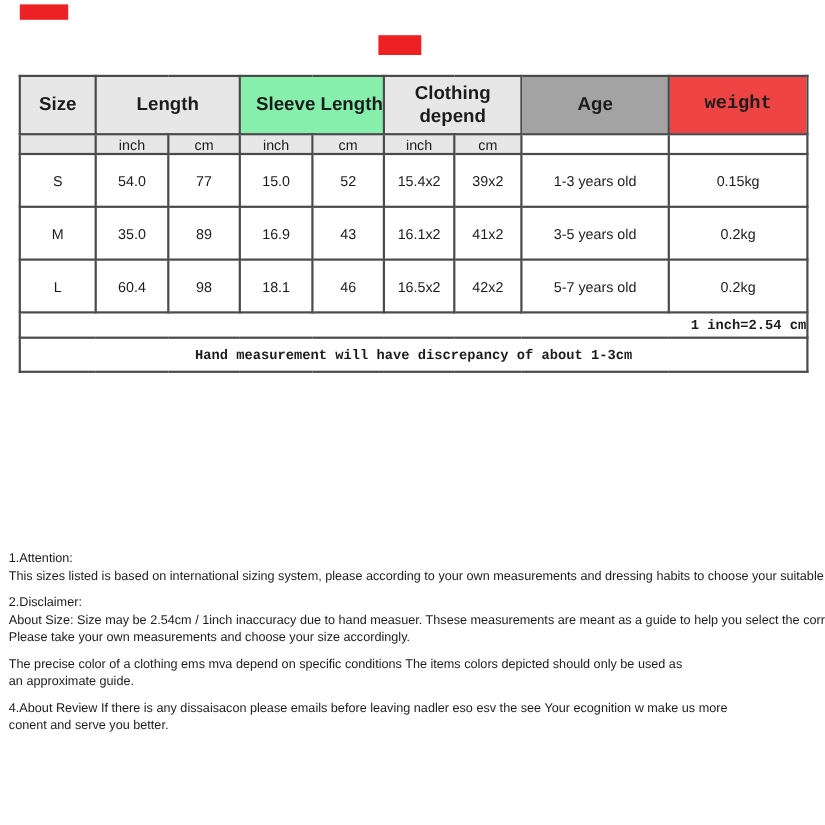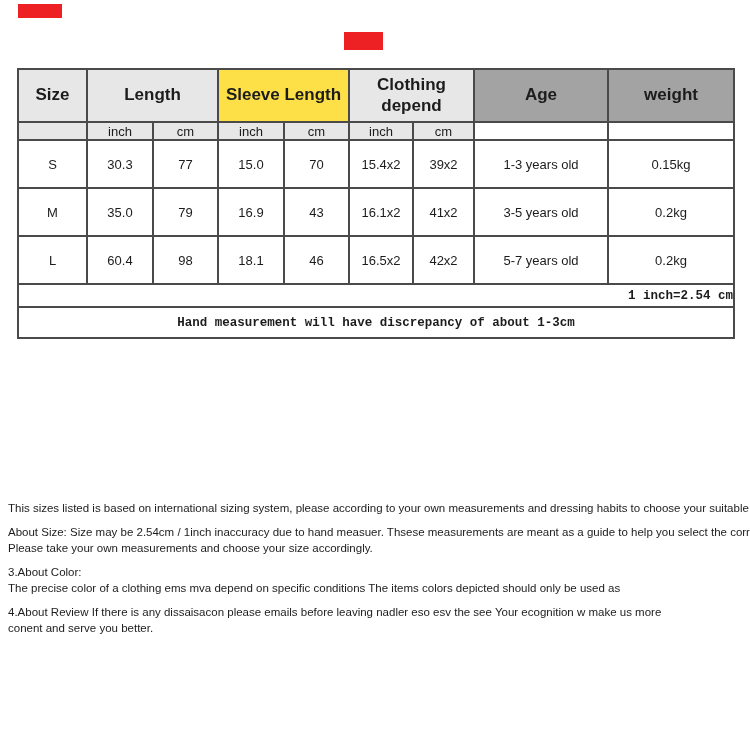--- a/index.html
+++ b/index.html
@@ -70,51 +70,51 @@
       <col style="width:65px">
       <col style="width:64px">
     <col style="width:61px">
       <col style="width:134px">
       <col style="width:126px">
   </colgroup>
   <tbody>
       <tr class="header-row">
     <th style="background: rgb(231, 231, 231);">Size</th>
     <th colspan="2" style="background: rgb(231, 231, 231);">Length</th>
-    <th colspan="2" style="background: #fde047;">Sleeve Length</th>
+    <th colspan="2" style="background: #86efac; text-align: right;">Sleeve Length</th>
     <th colspan="2" style="background: rgb(231, 231, 231);">Clothing depend</th>
     <th style="background: #a3a3a3;">Age</th>
-    <th style="background: #a3a3a3;">weight</th>
+    <th style="background: #ef4444; font-family: Liberation Mono, monospace;">weight</th>
   </tr>
   <tr class="units-row">
     <td style="background: rgb(231, 231, 231);"></td>
     <td style="background: rgb(231, 231, 231);">inch</td>
     <td style="background: rgb(231, 231, 231);">cm</td>
     <td style="background: rgb(231, 231, 231);">inch</td>
     <td style="background: rgb(231, 231, 231);">cm</td>
     <td style="background: rgb(231, 231, 231);">inch</td>
     <td style="background: rgb(231, 231, 231);">cm</td>
     <td class="blank-white"></td>
     <td class="blank-white"></td>
   </tr>
   <tr class="data-row">
     <td>S</td>
-    <td>30.3</td>
+    <td>54.0</td>
     <td>77</td>
     <td>15.0</td>
-    <td>70</td>
+    <td>52</td>
     <td>15.4x2</td>
     <td>39x2</td>
     <td>1-3 years old</td>
     <td>0.15kg</td>
   </tr>
   <tr class="data-row">
     <td>M</td>
     <td>35.0</td>
-    <td>79</td>
+    <td>89</td>
     <td>16.9</td>
     <td>43</td>
     <td>16.1x2</td>
     <td>41x2</td>
     <td>3-5 years old</td>
     <td>0.2kg</td>
   </tr>
   <tr class="data-row">
     <td>L</td>
     <td>60.4</td>
@@ -130,27 +130,29 @@
     <td colspan="9">1 inch=2.54 cm</td>
   </tr>
   <tr class="note-row n2">
     <td colspan="9">Hand measurement will have discrepancy of about 1-3cm</td>
   </tr>
 </tbody>
   </table>
 
 <div class="notes">
   <div class="para">
+    <div class="line">1.Attention:</div>
     <div class="line">This sizes listed is based on international sizing system, please according to your own measurements and dressing habits to choose your suitable size.</div>
   </div>
   <div class="para">
+    <div class="line">2.Disclaimer:</div>
     <div class="line">About Size: Size may be 2.54cm / 1inch inaccuracy due to hand measuer. Thsese measurements are meant as a guide to help you select the correct size.</div>
     <div class="line">Please take your own measurements and choose your size accordingly.</div>
   </div>
   <div class="para">
-    <div class="line">3.About Color:</div>
     <div class="line">The precise color of a clothing ems mva depend on specific conditions The items colors depicted should only be used as</div>
+    <div class="line">an approximate guide.</div>
   </div>
   <div class="para">
     <div class="line">4.About Review If there is any dissaisacon please emails before leaving nadler eso esv the see Your ecognition w make us more</div>
     <div class="line">conent and serve you better.</div>
   </div>
 </div>
 
 </body></html>

